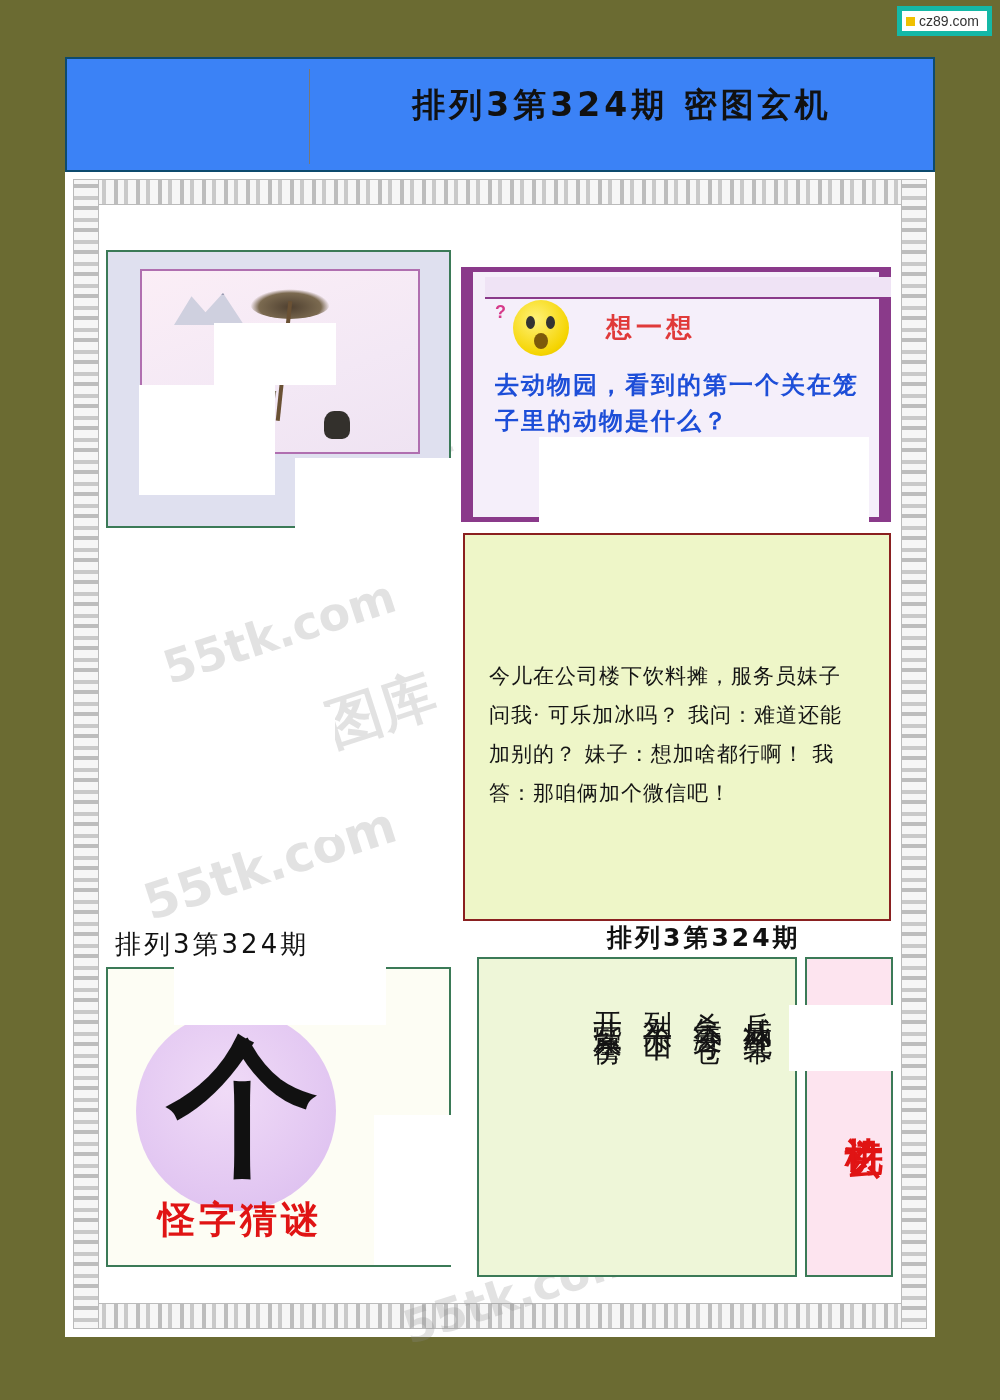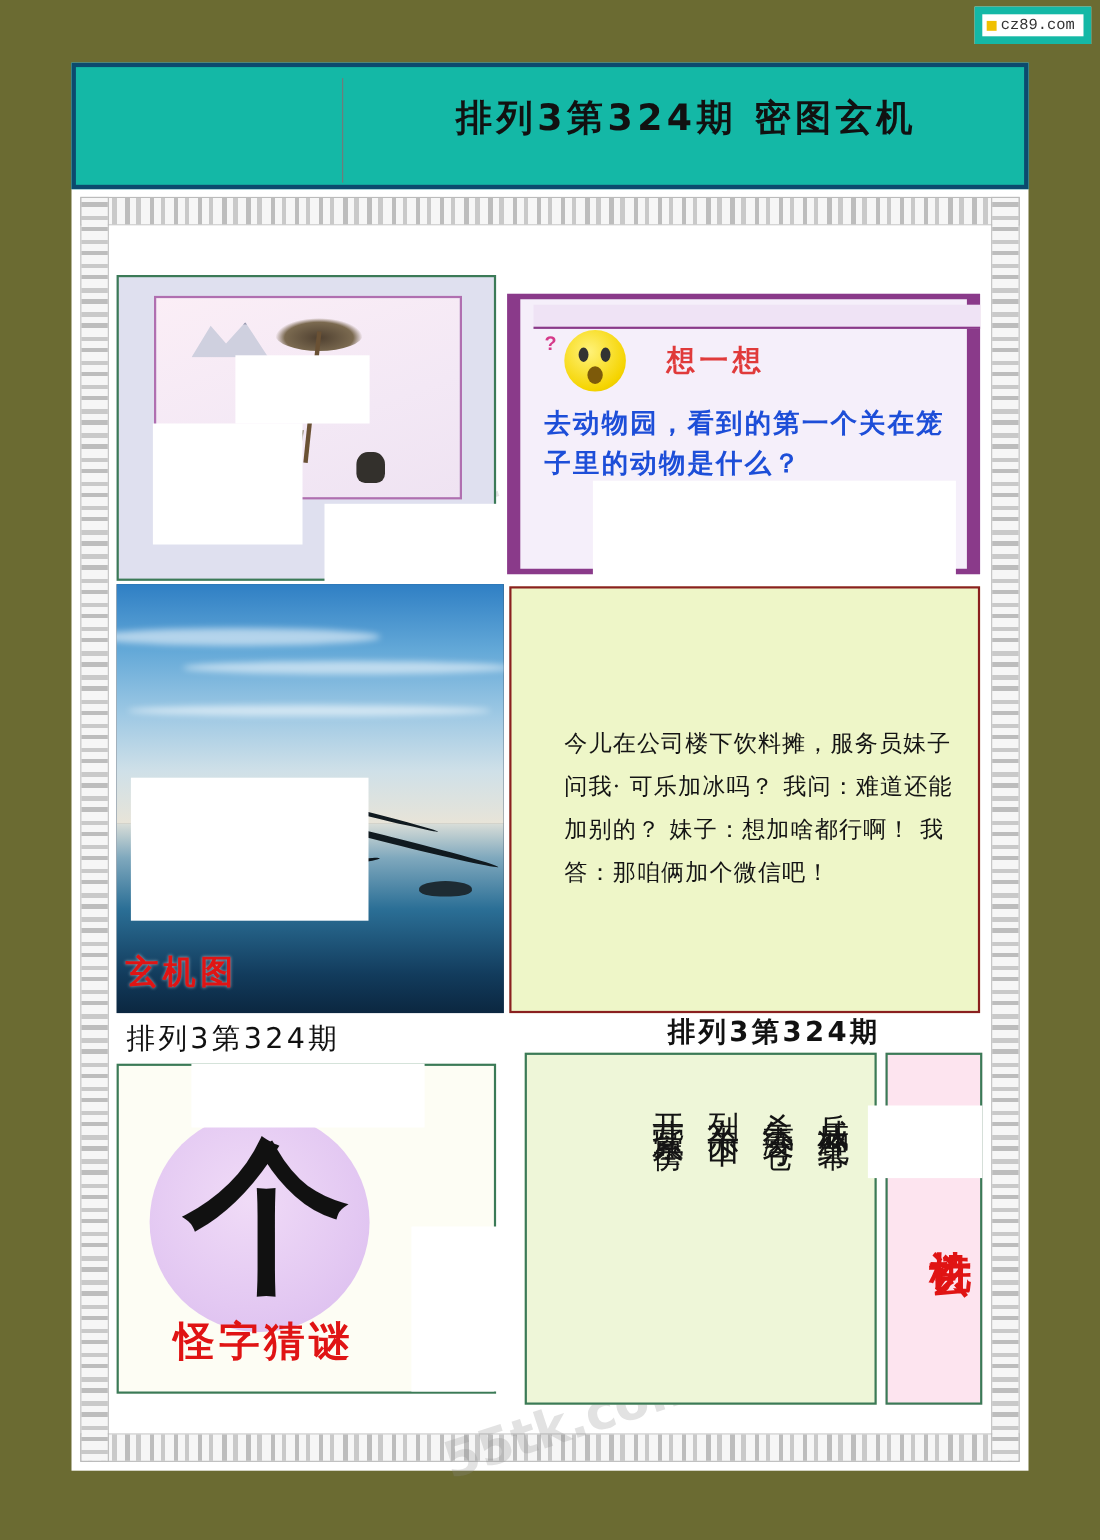--- a/index.html
+++ b/index.html
@@ -14,28 +14,27 @@
     position: relative;
     overflow: hidden;
   }
 
   
   .wm-badge {
     position: absolute;
     top: 6px;
     right: 8px;
     background: #ffffff;
-    border: 7px solid #14b8a6;
+    border: 5px solid #14b8a6;
     padding: 2px 8px 2px 4px;
     font-size: 14px;
     color: #333333;
     display: flex;
     align-items: center;
     gap: 4px;
-    font-family: Liberation Mono, monospace;
   }
   .wm-badge .dot {
     width: 9px;
     height: 9px;
     background: #f0c000;
     display: inline-block;
   }
 
   
   .sheet {
@@ -47,22 +46,22 @@
     background: #ffffff;
   }
 
   
   .header {
     position: absolute;
     left: 0;
     top: 0;
     width: 870px;
     height: 115px;
-    background: #14b8a6;
-    border: 4px solid #0c4a6e;
+    background: #3b82f6;
+    border: 2px solid #0c4a6e;
     box-sizing: border-box;
   }
   .header-divider {
     position: absolute;
     left: 242px;
     top: 10px;
     width: 1px;
     height: 95px;
     background: #777;
   }
@@ -394,21 +393,21 @@
   .hand-face {
     position: absolute;
     width: 30px; height: 30px;
     border-radius: 50%;
     background: #f6d21e;
   }
   .hand-face.a { left: 22px; top: 16px; }
   .hand-face.b { left: 172px; top: 0px; }
   .humor-text {
     position: absolute;
-    left: 48px;
+    left: 24px;
     top: 122px;
     width: 360px;
     font-family: "DejaVu Serif", serif;
     font-size: 21px;
     line-height: 39px;
     letter-spacing: 1px;
     color: #141414;
   }
 
   
@@ -594,31 +593,20 @@
         <span class="emoji-eye l"></span>
         <span class="emoji-eye r"></span>
         <span class="emoji-mouth"></span>
       </div>
       <div class="emoji-q" style="left:22px; top:30px;">?</div>
       <div class="riddle-title">想一想</div>
       <div class="riddle-text">去动物园，看到的第一个关在笼子里的动物是什么？</div>
     </div>
     <div class="occl" style="left:440px; top:232px; width:330px; height:88px;"></div>
 
-    <div class="panel-photo">
-      <div class="sky"></div>
-      <div class="cloud-streak" style="left:-20px; top:40px; width:260px; height:16px;"></div>
-      <div class="cloud-streak" style="left:60px; top:70px; width:300px; height:12px;"></div>
-      <div class="cloud-streak" style="left:10px; top:110px; width:330px; height:10px;"></div>
-      <div class="sea"></div>
-      <div class="branch"></div>
-      <div class="branch2"></div>
-      <div class="rock"></div>
-      <div class="photo-label">玄机图</div>
-    </div>
     <div class="occl" style="left:20px; top:502px; width:216px; height:130px;"></div>
 
     <div class="panel-humor">
       <div class="humor-text">今儿在公司楼下饮料摊，服务员妹子问我· 可乐加冰吗？ 我问：难道还能加别的？ 妹子：想加啥都行啊！ 我答：那咱俩加个微信吧！</div>
     </div>
 
     <div class="cap-left">排列3第324期</div>
     <div class="cap-right">排列3第324期</div>
 
     <div class="panel-char">

